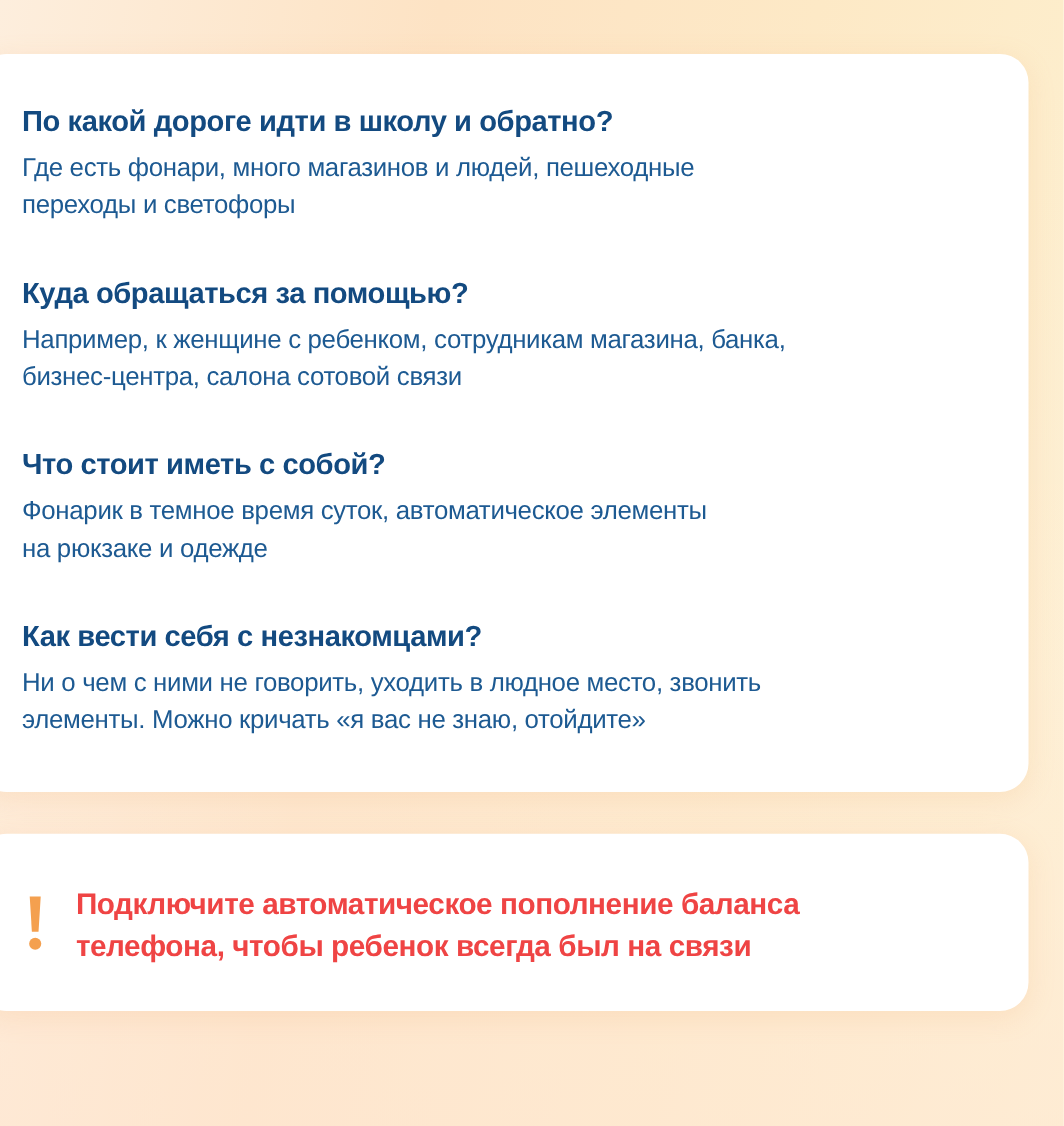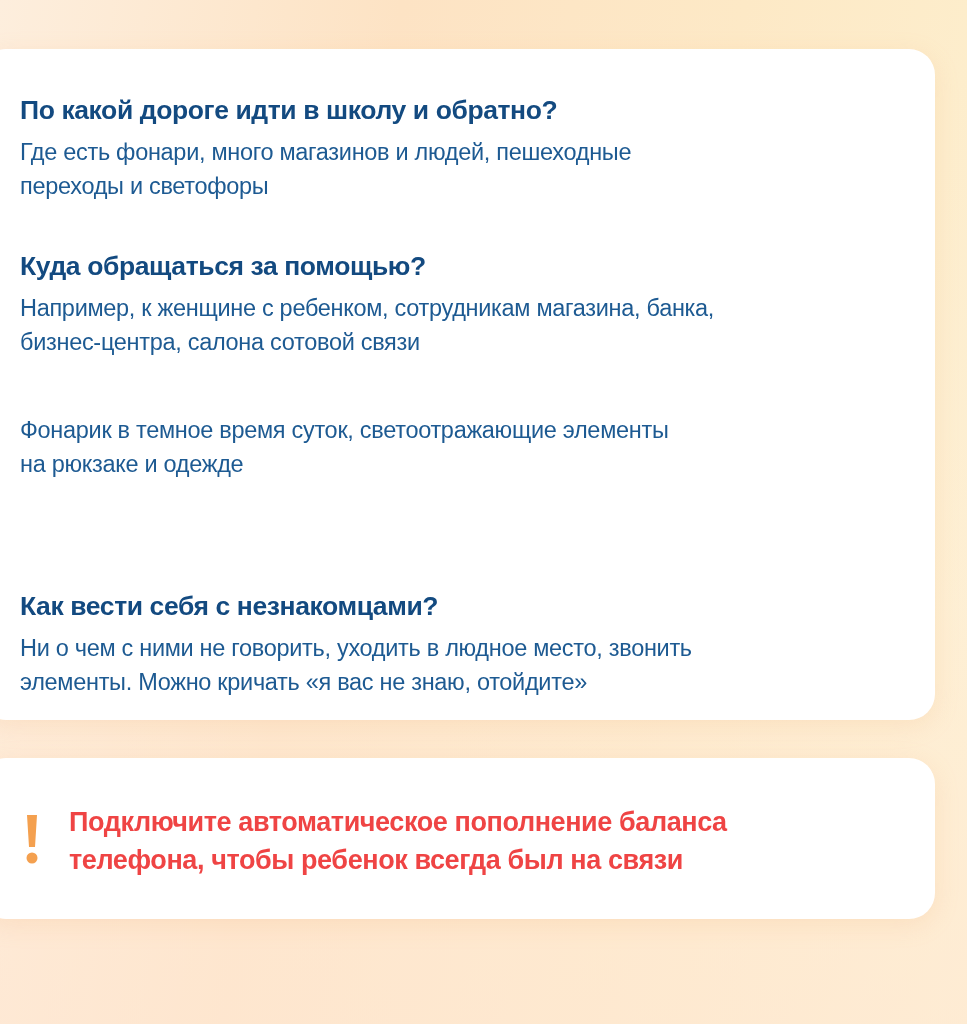--- a/index.html
+++ b/index.html
@@ -46,24 +46,25 @@
     <p class="q">По какой дороге идти в школу и обратно?</p>
     <p class="a">Где есть фонари, много магазинов и людей, пешеходные
 переходы и светофоры</p>
   </div>
   <div class="section" style="top:200px">
     <p class="q">Куда обращаться за помощью?</p>
     <p class="a">Например, к женщине с ребенком, сотрудникам магазина, банка,
 бизнес-центра, салона сотовой связи</p>
   </div>
   <div class="section" style="top:356px">
-    <p class="a">Фонарик в темное время суток, светоотражающие элементы
+    <p class="q">Что стоит иметь с собой?</p>
+    <p class="a">Фонарик в темное время суток, автоматическое элементы
 на рюкзаке и одежде</p>
   </div>
-  <div class="section" style="top:540px">
+  <div class="section" style="top:512px">
     <p class="q">Как вести себя с незнакомцами?</p>
     <p class="a">Ни о чем с ними не говорить, уходить в людное место, звонить
 элементы. Можно кричать «я вас не знаю, отойдите»</p>
   </div>
 </div>
 
 <div class="card card-tip">
   <svg class="tip-icon" viewBox="0 0 14 52">
     <path d="M2 2 L12 2 L10 34 L4 34 Z" fill="#f4a04f"></path>
     <circle cx="7" cy="45" r="5.5" fill="#f4a04f"></circle>

